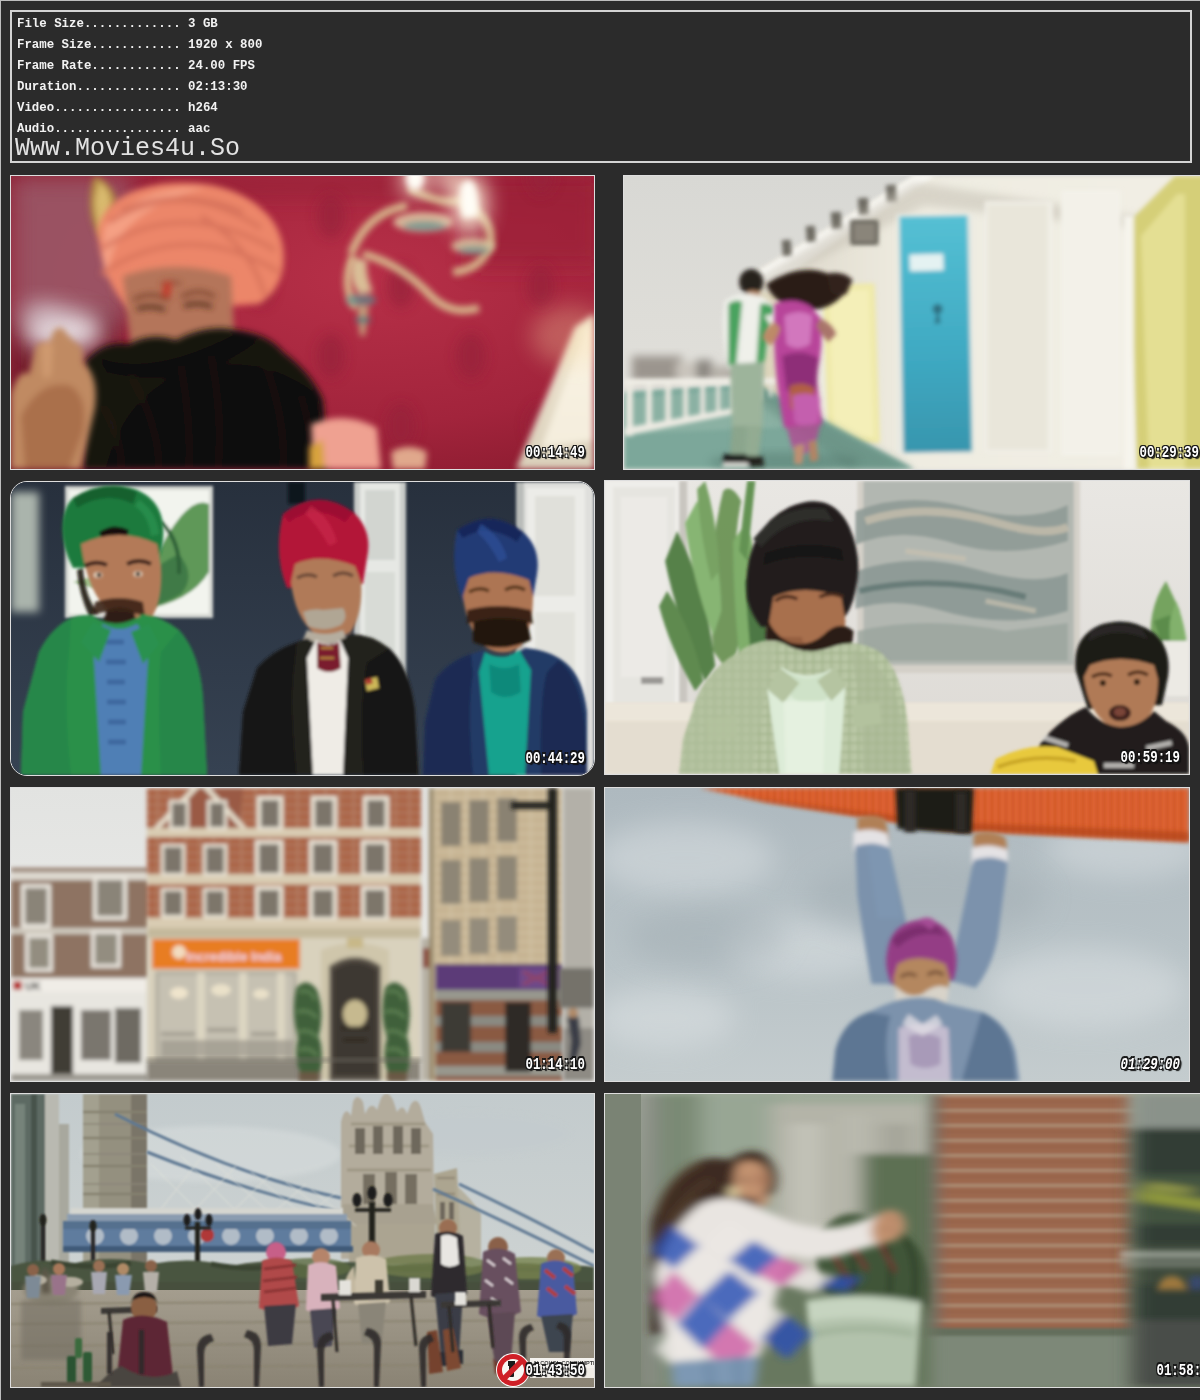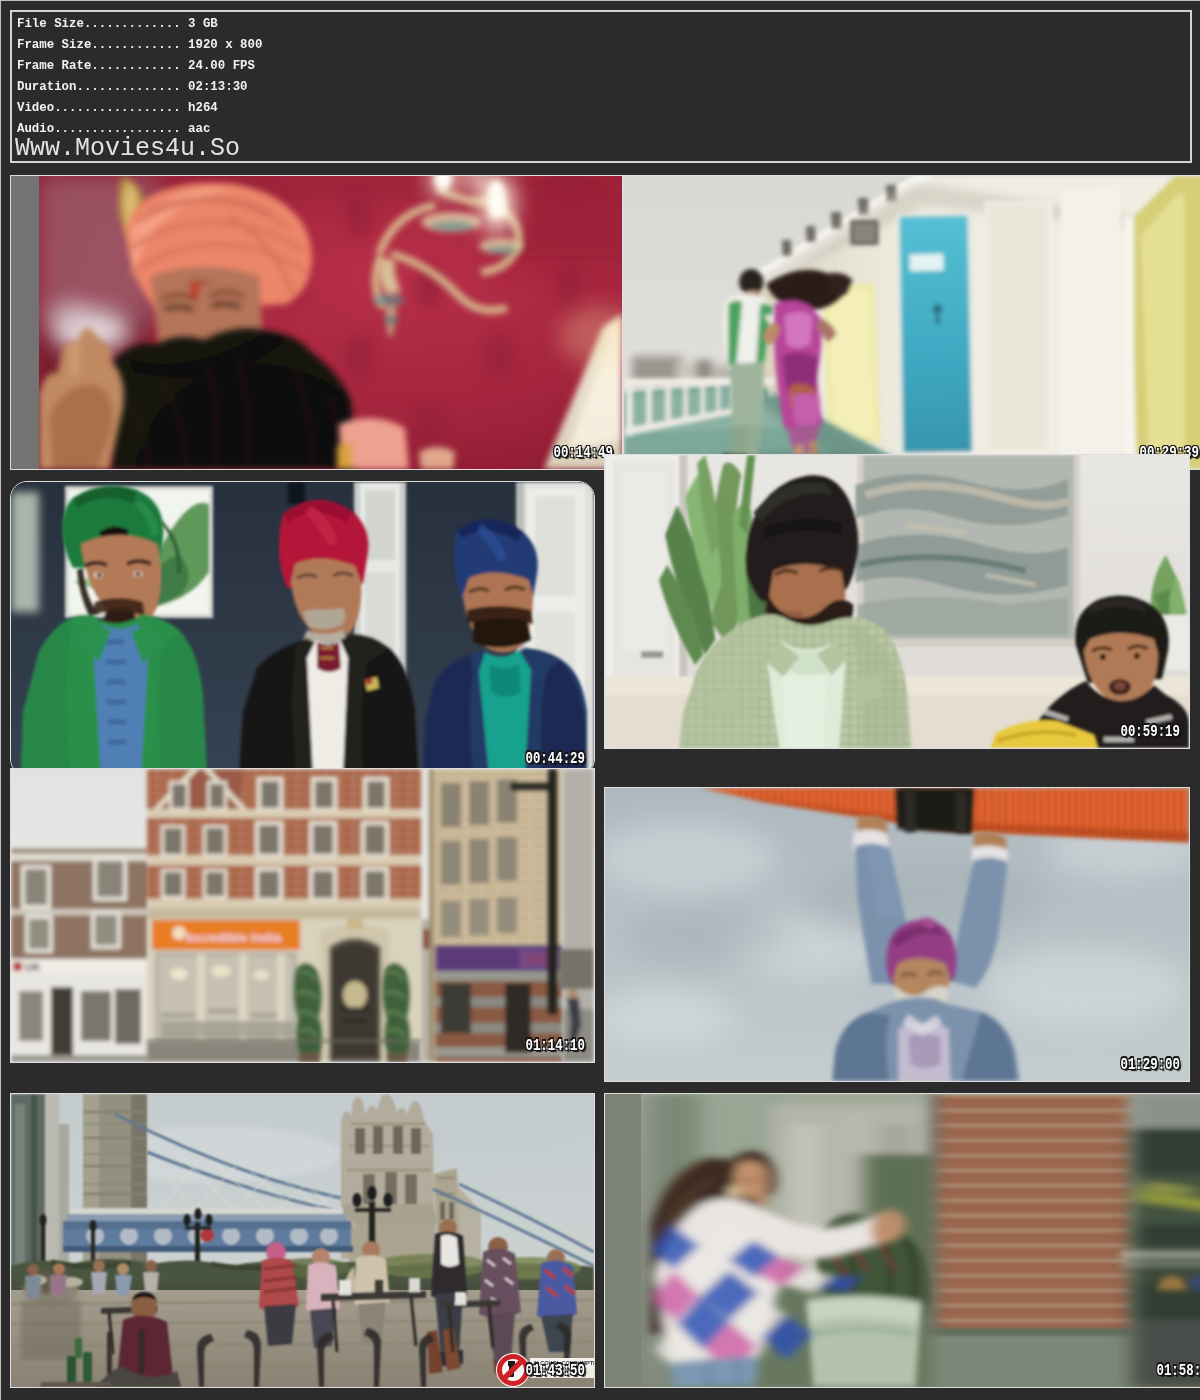--- a/index.html
+++ b/index.html
@@ -26,21 +26,21 @@
 <div id="info">
     <pre>File Size............. 3 GB
 Frame Size............ 1920 x 800
 Frame Rate............ 24.00 FPS
 Duration.............. 02:13:30
 Video................. h264
 Audio................. aac</pre>
     <div id="brand">Www.Movies4u.So</div>
   </div>
 
-<div class="cell" id="c1" style="left:10px;top:175px;background:#737373;padding-left:28px;">
+<div class="cell" id="c1" style="left:10px;top:175px;background:#ec4899;">
 <svg width="583" height="293" viewBox="0 0 583 293" preserveAspectRatio="none">
 <defs>
 <filter id="f1a" x="-30%" y="-30%" width="160%" height="160%">
           <feGaussianBlur stdDeviation="6"></feGaussianBlur>
         </filter>
 <filter id="f1b" x="-30%" y="-30%" width="160%" height="160%">
           <feGaussianBlur stdDeviation="3"></feGaussianBlur>
         </filter>
 <filter id="f1c" x="-60%" y="-60%" width="220%" height="220%">
           <feGaussianBlur stdDeviation="11"></feGaussianBlur>
@@ -358,21 +358,21 @@
 <path d="M456,128 Q486,120 520,128 L522,142 Q488,132 456,142 Z" fill="#2e1c12" opacity="0.9"></path>
 <path d="M460,172 Q436,180 424,198 L414,240 L412,293 L576,293 L576,230 Q572,196 556,182 Q540,168 514,166 Q490,184 472,168 Z" fill="#233a66"></path>
 <path d="M460,172 Q436,180 424,198 L414,240 L412,293 L462,293 Q456,226 462,192 Z" fill="#1a2c52"></path>
 <path d="M548,178 Q570,198 574,244 L576,293 L530,293 Q528,216 536,190 Z" fill="#1a2c52"></path>
 <path d="M474,170 Q492,180 508,168 L520,188 L514,293 L478,293 L468,190 Z" fill="#18a28e"></path>
 <path d="M478,182 Q494,190 508,182 L510,210 Q494,220 480,210 Z" fill="#11897a"></path>
 </g>
 </svg>
 <div class="ts">00:44:29</div>
   </div>
-<div class="cell" id="c4" style="left:604px;top:454px;width:584px;background:#0f766e;">
+<div class="cell" id="c4" style="left:604px;top:480px;width:584px;background:#0f766e;">
 <svg width="584" height="293" viewBox="0 0 583 293" preserveAspectRatio="none">
 <defs>
 <filter id="f4a" x="-30%" y="-30%" width="160%" height="160%">
           <feGaussianBlur stdDeviation="4"></feGaussianBlur>
         </filter>
 <filter id="f4b" x="-30%" y="-30%" width="160%" height="160%">
           <feGaussianBlur stdDeviation="1.6"></feGaussianBlur>
         </filter>
 <linearGradient id="g4wall" x1="0" y1="0" x2="0" y2="1">
 <stop offset="0" stop-color="#e9e7e3"></stop>
@@ -457,21 +457,21 @@
 <rect x="447" y="276" width="30" height="5" transform="rotate(8 462 278)"></rect>
 <rect x="540" y="262" width="26" height="5" transform="rotate(-12 553 264)"></rect>
 <rect x="498" y="282" width="30" height="5"></rect>
 </g>
 <path d="M390,278 Q420,262 452,266 L488,280 L492,293 L385,293 Z" fill="#e8c93e"></path>
 <path d="M392,286 Q430,272 470,280" stroke="#c9a626" stroke-width="4" fill="none"></path>
 </g>
 </svg>
 <div class="ts">00:59:19</div>
   </div>
-<div class="cell" id="c5" style="left:10px;top:768px;background:#b91c1c;">
+<div class="cell" id="c5" style="left:10px;top:787px;background:#b91c1c;">
 <svg width="583" height="293" viewBox="0 0 583 293" preserveAspectRatio="none">
 <defs>
 <filter id="f5a" x="-30%" y="-30%" width="160%" height="160%">
           <feGaussianBlur stdDeviation="3"></feGaussianBlur>
         </filter>
 <filter id="f5b" x="-30%" y="-30%" width="160%" height="160%">
           <feGaussianBlur stdDeviation="2.2"></feGaussianBlur>
         </filter>
 <linearGradient id="g5sky" x1="0" y1="0" x2="0" y2="1">
 <stop offset="0" stop-color="#e2e3e1"></stop>
@@ -610,21 +610,21 @@
 <rect x="552" y="0" width="31" height="293" fill="#b3b0a8"></rect>
 <rect x="552" y="240" width="31" height="53" fill="#8e8b84"></rect>
 <path d="M556,230 q8,-6 12,0 l2,26 l-6,20 l-6,-2 l2,-22 Z" fill="#3a3e46"></path>
 <circle cx="562" cy="225" r="5" fill="#b08a68"></circle>
 <rect x="548" y="180" width="35" height="40" fill="#75726b"></rect>
 </g>
 <rect x="136" y="270" width="274" height="4" fill="#6e6a60" opacity="0.6" filter="url(#f5b)"></rect>
 </svg>
 <div class="ts">01:14:10</div>
   </div>
-<div class="cell" id="c6" style="left:604px;top:787px;width:584px;background:#b9c2c6;">
+<div class="cell" id="c6" style="left:604px;top:787px;width:584px;background:#b9c2c6;font-style:italic;">
 <svg width="584" height="293" viewBox="0 0 583 293" preserveAspectRatio="none">
 <defs>
 <filter id="f6a" x="-30%" y="-30%" width="160%" height="160%">
           <feGaussianBlur stdDeviation="6"></feGaussianBlur>
         </filter>
 <filter id="f6b" x="-30%" y="-30%" width="160%" height="160%">
           <feGaussianBlur stdDeviation="2"></feGaussianBlur>
         </filter>
 <filter id="f6c" x="-60%" y="-60%" width="220%" height="220%">
           <feGaussianBlur stdDeviation="14"></feGaussianBlur>

